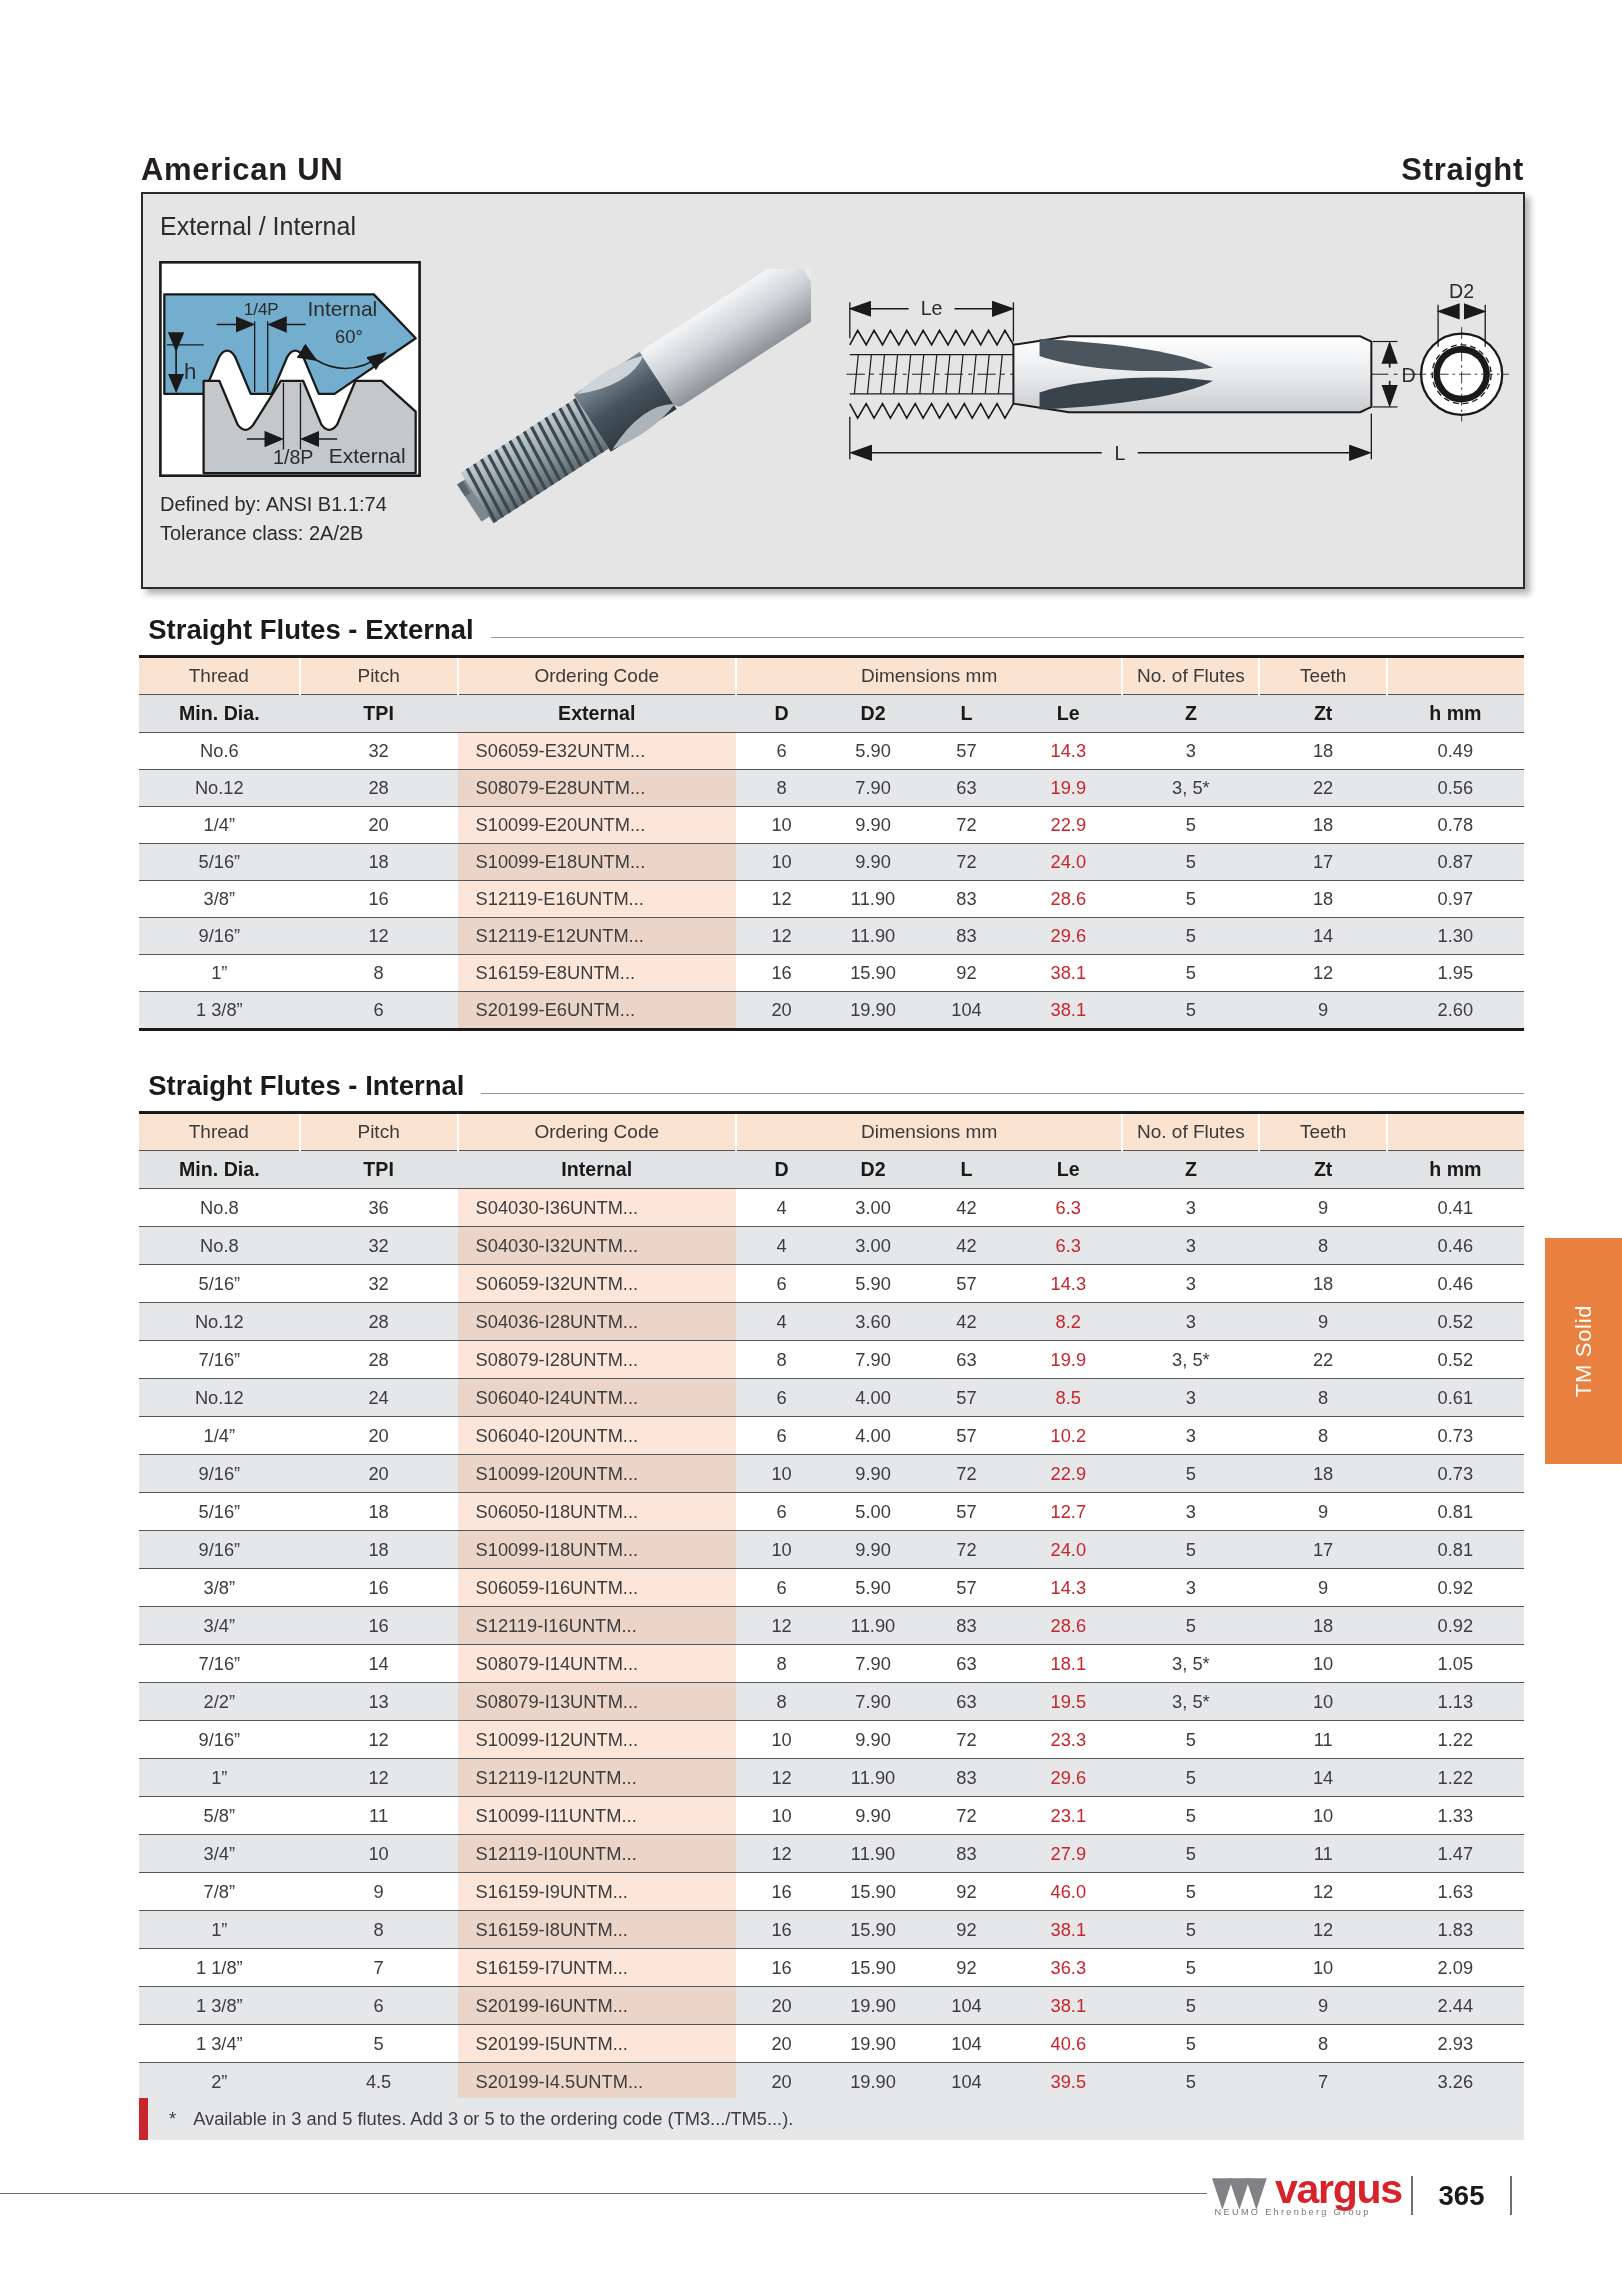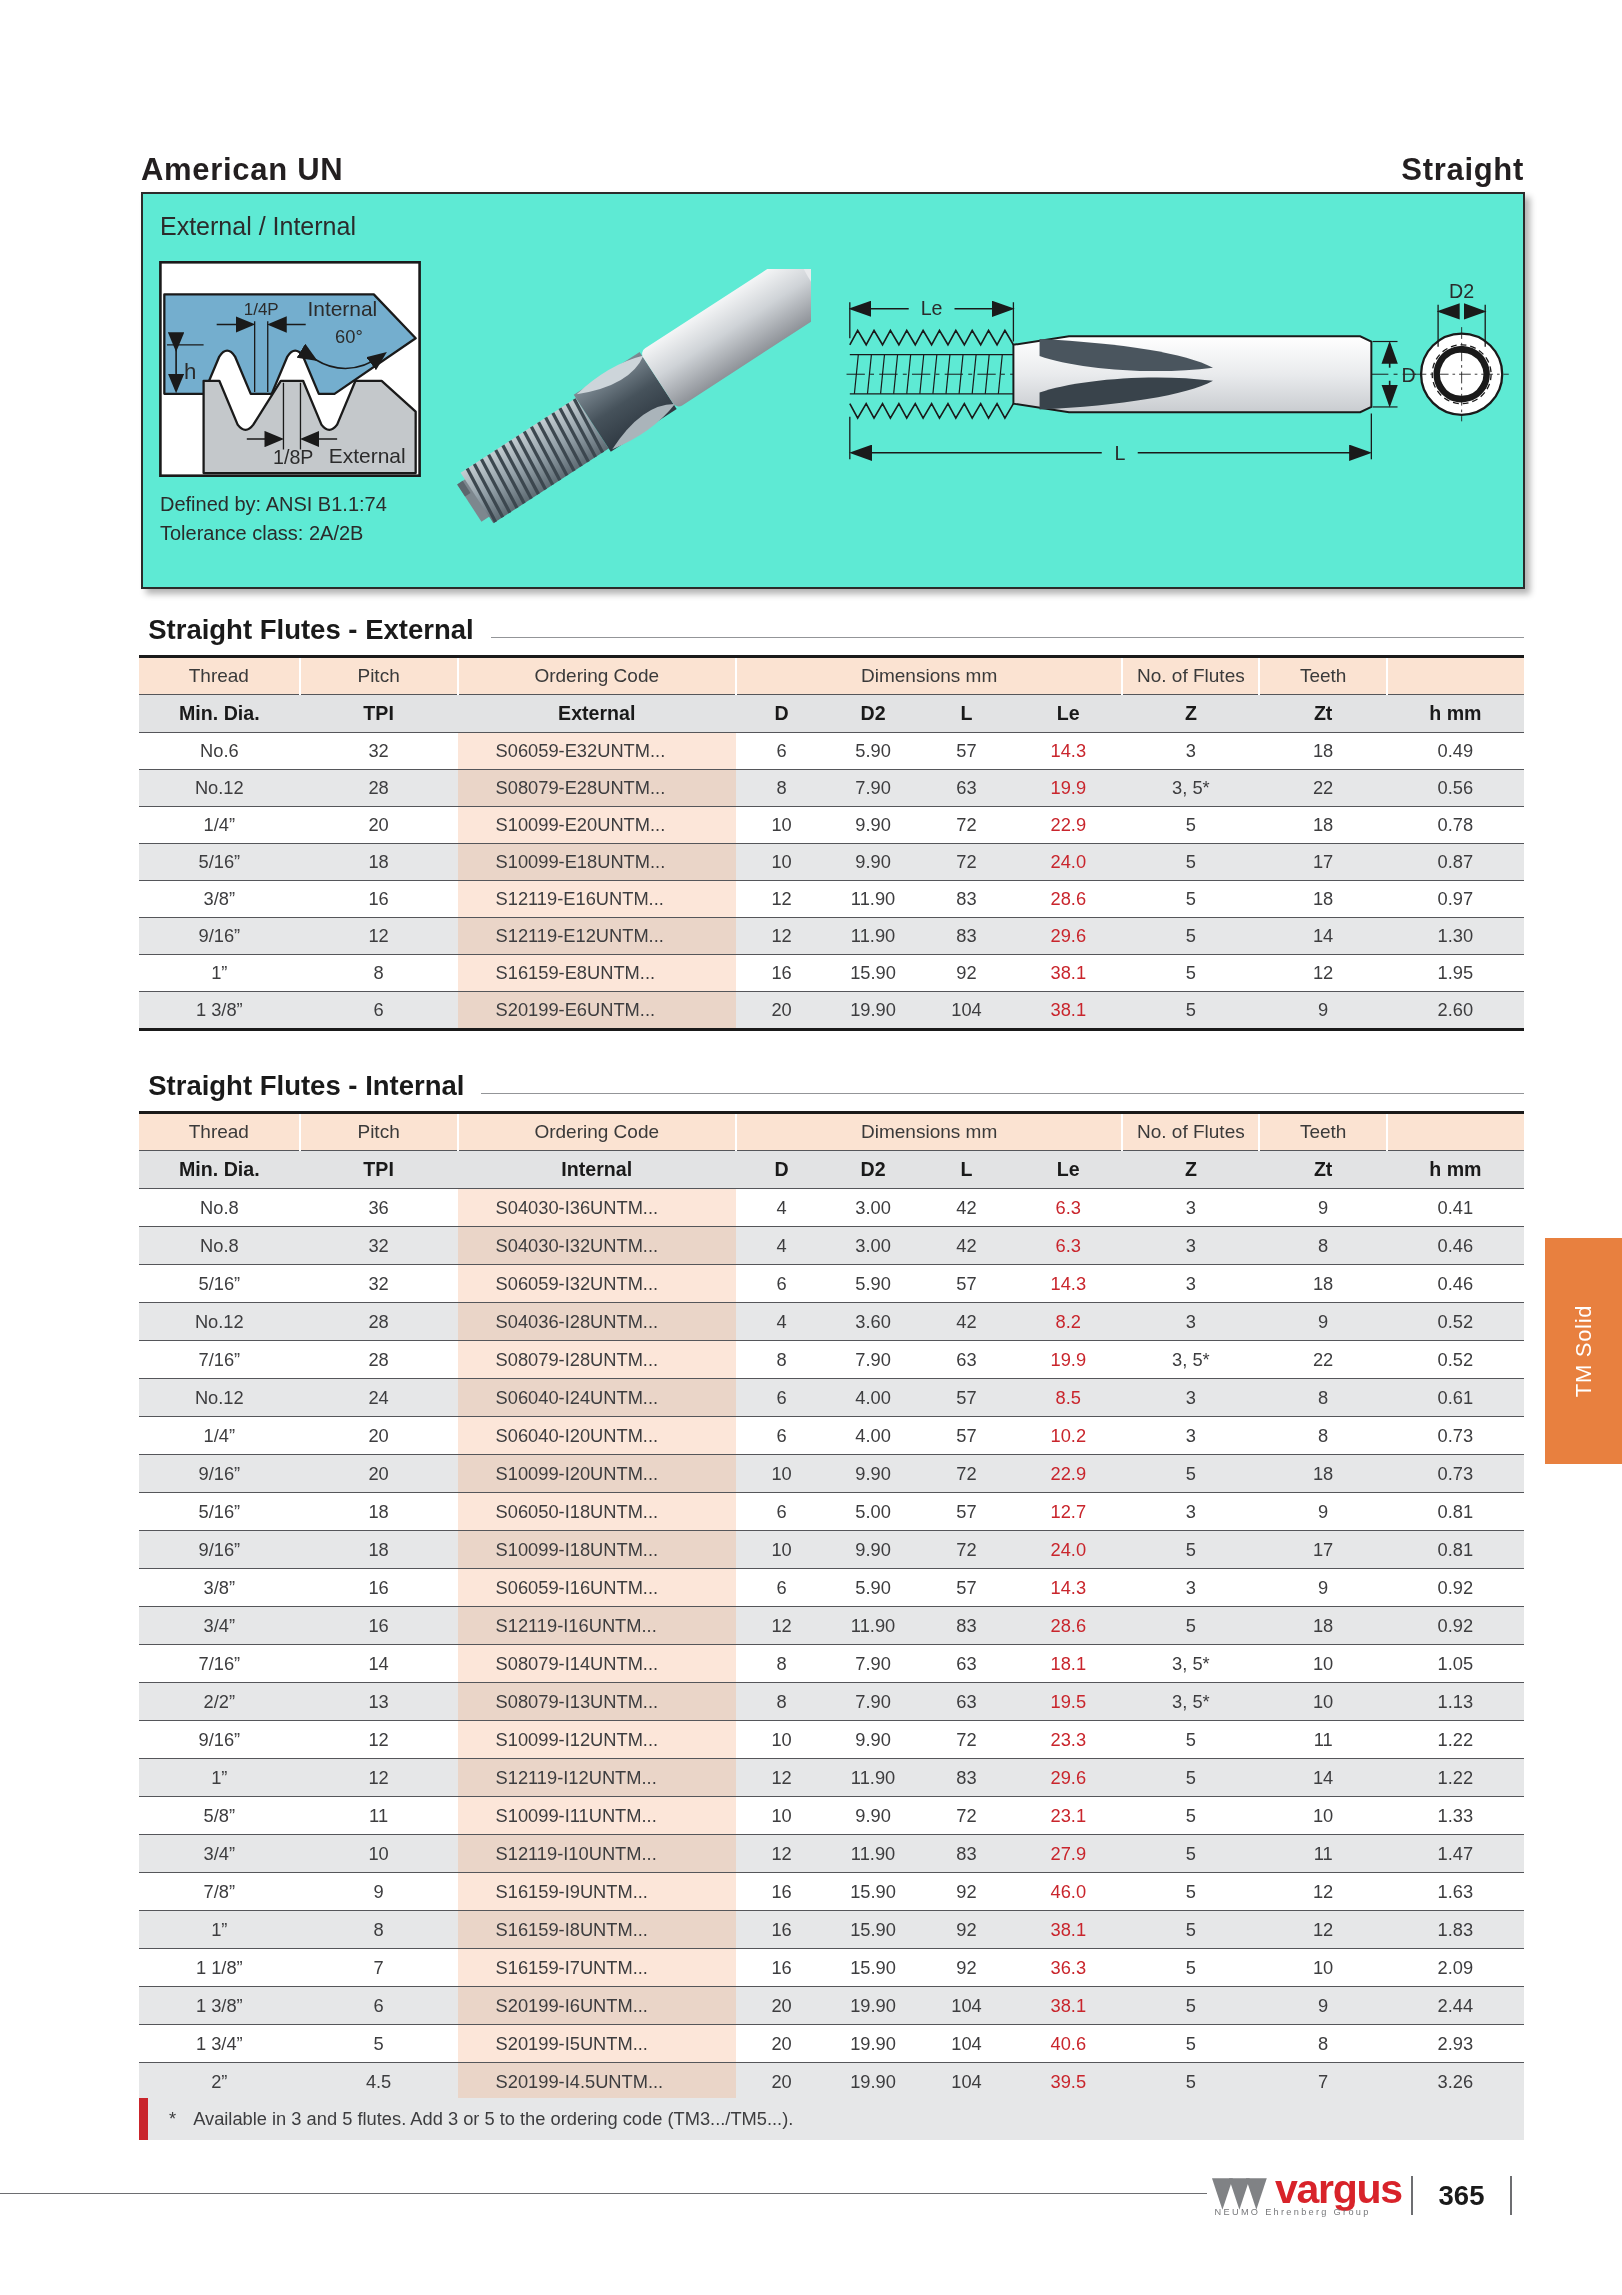--- a/index.html
+++ b/index.html
@@ -19,21 +19,21 @@
   .page{
     position:relative;width:1622px;height:2295px;background:#fff;overflow:hidden;
     font-family:"Liberation Sans","DejaVu Sans",sans-serif;color:var(--ink);
   }
   
   .title-left{position:absolute;left:141px;top:131px;font-size:31px;font-weight:bold;letter-spacing:0.7px;}
   .title-right{position:absolute;right:98px;top:131px;font-size:31px;font-weight:bold;letter-spacing:0.7px;}
   
   .info-box{
     position:absolute;left:141px;top:192px;width:1384px;height:397px;
-    border:2px solid #2b2b2b;background:#5eead4;box-shadow:5.2px 5.2px 6.5px rgba(0,0,0,0.30);
+    border:2px solid #2b2b2b;background:#e5e5e5;box-shadow:5.2px 5.2px 6.5px rgba(0,0,0,0.30);
     box-sizing:border-box;
   }
   .info-label{position:absolute;left:17px;top:18.3px;font-size:25px;color:#2b2b2b;}
   .profile-svg{position:absolute;left:16.4px;top:67px;}
   .photo-svg{position:absolute;left:288px;top:75px;}
   .drawing-svg{position:absolute;left:697px;top:82px;}
   .defined{position:absolute;left:17px;top:296px;font-size:20px;line-height:29.4px;color:#2b2b2b;}
   
   .table-block{position:absolute;left:139px;width:1385px;}
   #external-block{top:604px;}
@@ -52,21 +52,21 @@
   }
   table.data tr.groups th:last-child{border-right:none;}
   table.data tr.cols th{
     background:#E2E3E4;height:37px;font-weight:bold;font-size:19.6px;color:#1a1a1a;
     border-top:1.3px solid var(--sep);text-align:center;
   }
   table.data tbody tr{border-top:1.3px solid var(--sep);}
   table.data tbody tr:nth-child(even){background:var(--rowgray);}
   table.data td{font-size:18.3px;color:#3d3d3f;text-align:center;height:36px;}
   #internal-block table.data td{height:37px;}
-  table.data td.code{text-align:left;padding-left:38px;background:var(--codetint);}
+  table.data td.code{text-align:left;padding-left:18px;background:var(--codetint);}
   table.data .le{color:var(--red);}
   
   .footnote{
     position:absolute;left:139px;top:2098px;width:1385px;height:42px;
     background:var(--rowgray);display:flex;align-items:center;box-sizing:border-box;
   }
   .fn-accent{position:absolute;left:0;top:0;width:9.2px;height:42px;background:var(--red);}
   .fn-marker{margin-left:30px;font-size:18.3px;color:#3d3d3f;}
   .fn-text{margin-left:17px;font-size:18.3px;color:#3d3d3f;}
   

